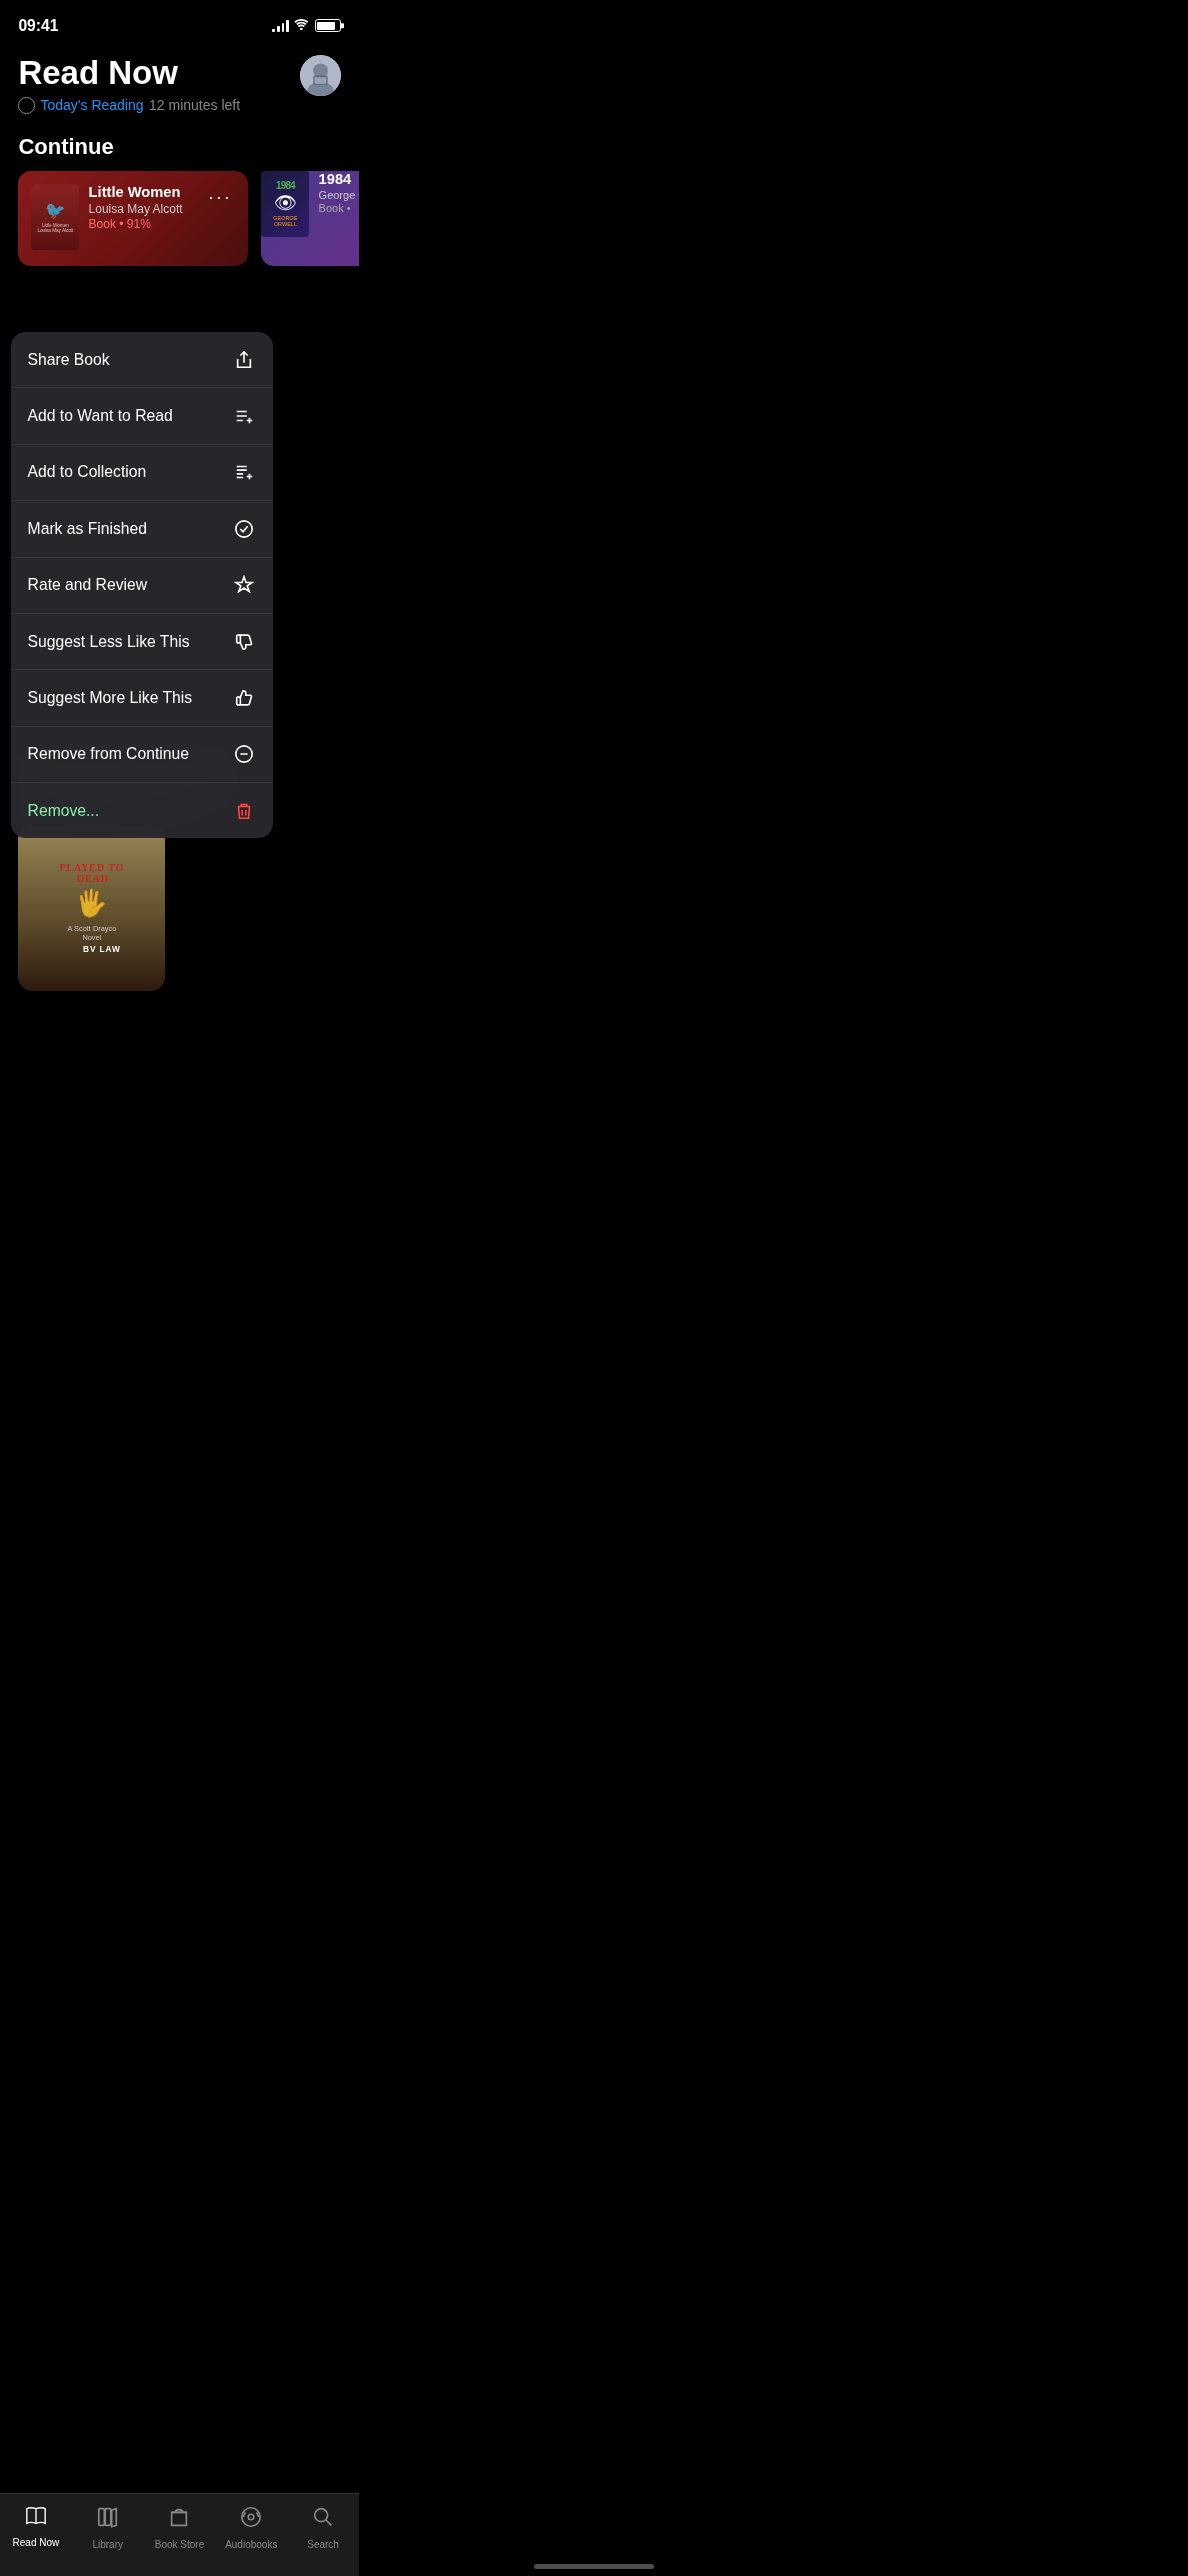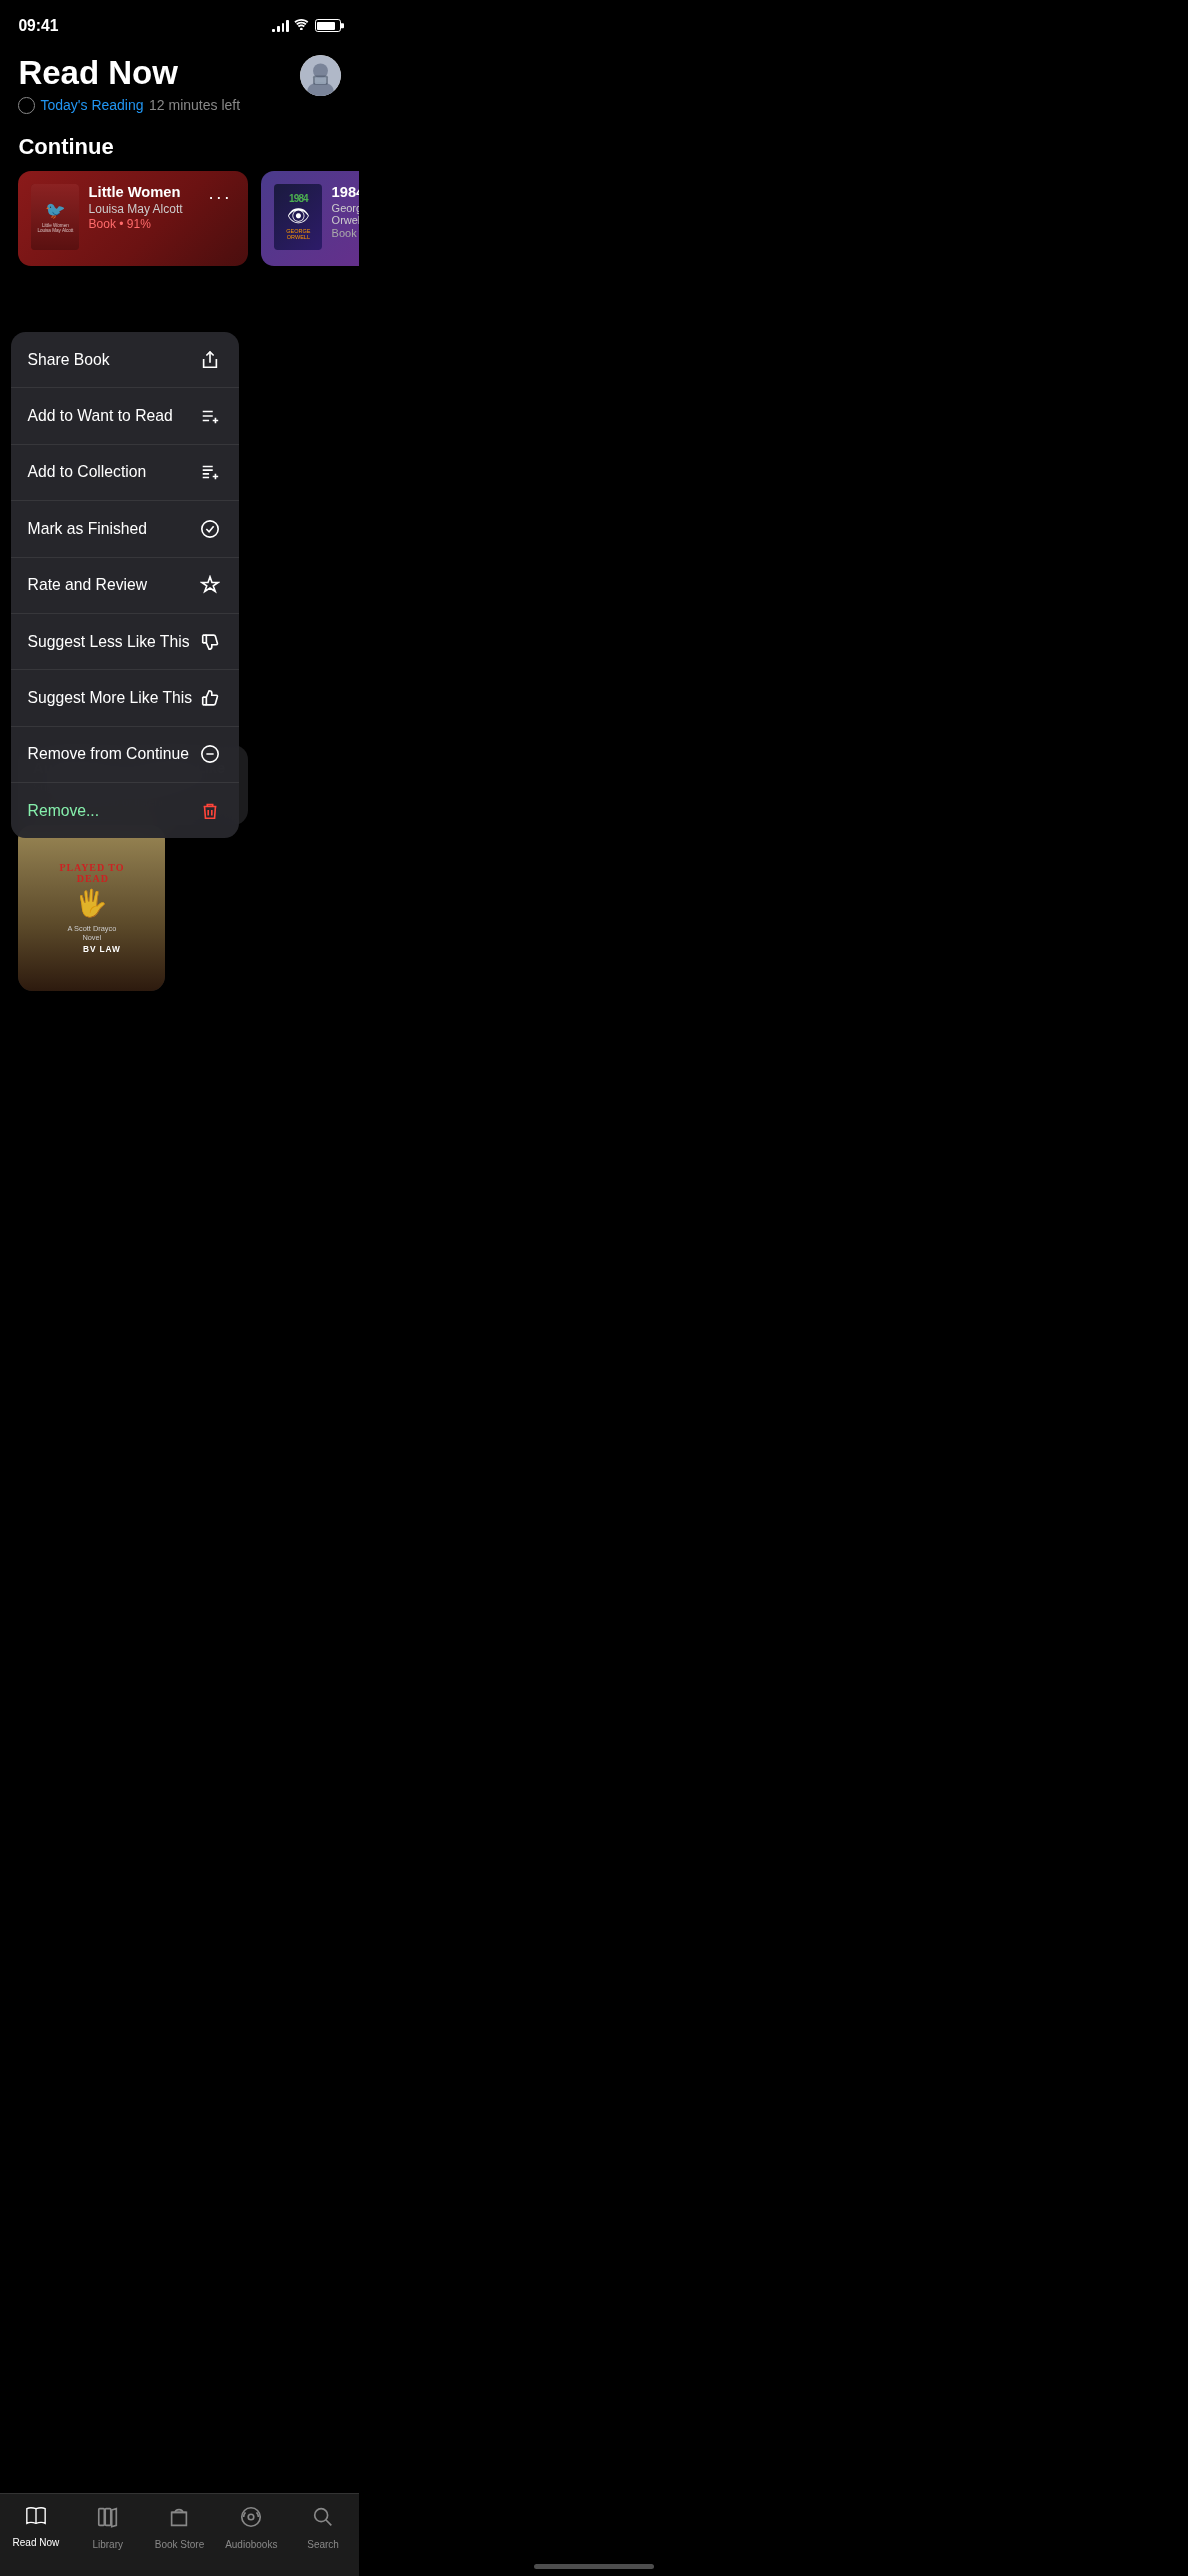--- a/index.html
+++ b/index.html
@@ -204,21 +204,20 @@
       padding: 1.8px 3.7px;
       cursor: pointer;
     }
 
     
     .book-card-1984 {
       width: 166px;
       min-width: 147px;
       background: linear-gradient(135deg, #4a3b8c 0%, #6b2d8b 100%);
       border-radius: 13px;
-      padding: 13px;
       position: relative;
     }
     .book-1984-cover {
       width: 48px;
       height: 66px;
       border-radius: 3.7px;
       background: linear-gradient(135deg, #1a1a3e 0%, #2d1b69 100%);
       display: flex;
       flex-direction: column;
       align-items: center;
@@ -255,21 +254,21 @@
       font-size: 11px;
       color: #aaa;
       margin-top: 1.8px;
     }
 
     
     .context-menu-overlay {
       position: absolute;
       top: 332px;
       left: 11px;
-      width: 228px;
+      width: 262px;
       background: rgba(40, 40, 45, 0.96);
       border-radius: 14.7px;
       overflow: hidden;
       z-index: 100;
       backdrop-filter: blur(18.4px);
     }
 
     .context-menu-item {
       display: flex;
       align-items: center;

